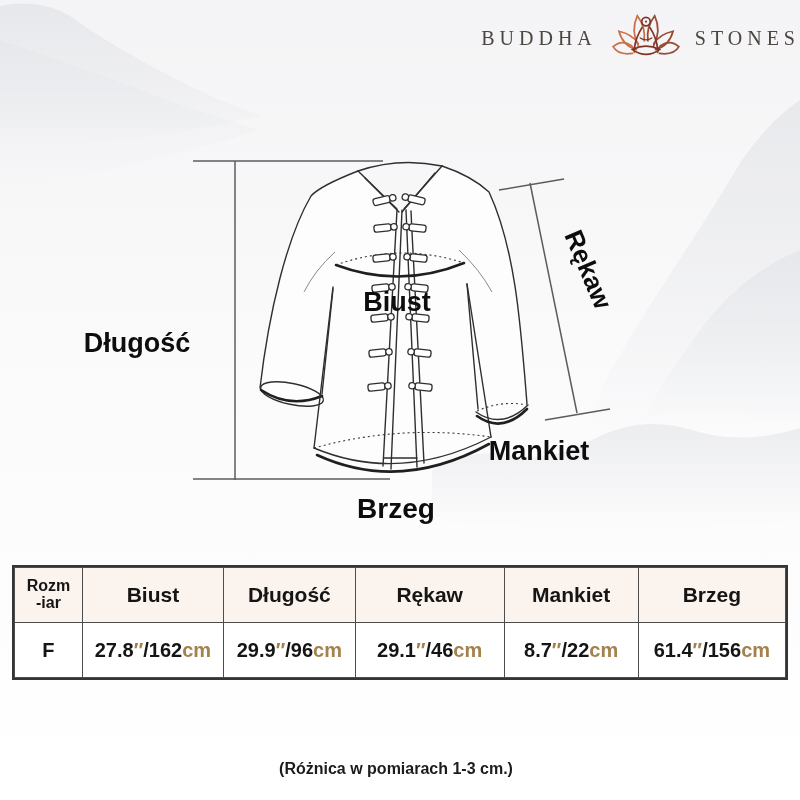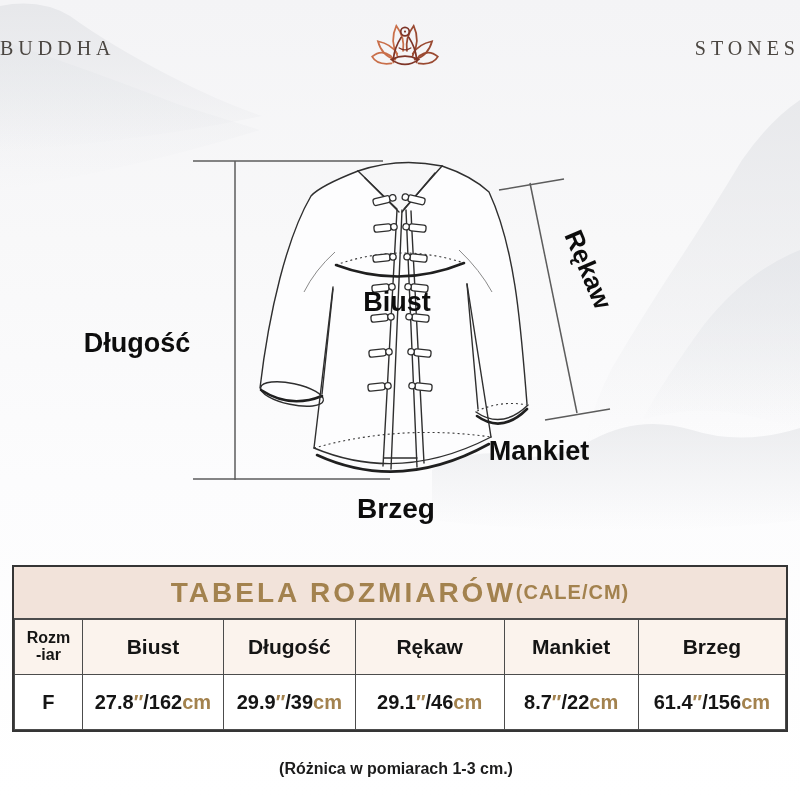--- a/index.html
+++ b/index.html
@@ -2,22 +2,22 @@
 <html><head>
 <meta charset="utf-8">
 <style>
   html,body{margin:0;padding:0;}
   body{width:800px;height:800px;overflow:hidden;
        font-family:"Liberation Sans", sans-serif;
        background:linear-gradient(180deg,#f4f4f6 0%,#f8f8f9 30%,#fcfcfd 60%,#ffffff 100%);}
   .canvas{position:relative;width:800px;height:800px;}
 
   
-  .logo{position:absolute;top:18px;left:0;width:800px;height:60px;
-        display:flex;align-items:center;justify-content:space-between;gap:12px;}
+  .logo{position:absolute;top:8px;left:0;width:800px;height:60px;
+        display:flex;align-items:center;justify-content:flex-end;gap:12px;}
   .logo-word{font-family:"Liberation Serif", serif;font-size:20px;font-weight:500;
              letter-spacing:5px;color:#4b4641;}
   .lotus{width:74px;height:58px;}
 
   
   .diagram-svg{position:absolute;top:0;left:0;}
   .meas{stroke:#5c5c5c;stroke-width:1.5;fill:none;}
   .outline{stroke:#2f2f2f;stroke-width:1.4;fill:none;stroke-linecap:round;}
   .outline-thick{stroke:#1f1f1f;stroke-width:2.6;fill:none;stroke-linecap:round;}
   .dotted{stroke:#3a3a3a;stroke-width:1.1;fill:none;stroke-dasharray:2,3;}
@@ -221,24 +221,20 @@
           <path d="M22,42 Q36,35 50,42 Q36,52 22,42 Z"></path>
           <path d="M30,30 Q36,34 42,30" stroke-width="1.4"></path>
         </g>
         <circle cx="36" cy="13" r="1.1" fill="#7e3427" stroke="none"></circle>
       </g>
     </svg>
     <span class="logo-word">STONES</span>
   </header>
 
   <section class="size-table">
-    <div class="table-title">
-      <span class="title-main">TABELA ROZMIARÓW</span>
-        <span class="title-sub">(CALE/CM)</span>
-    </div>
     <table>
       <colgroup>
         <col class="c0">
           <col class="c1">
           <col class="c2">
           <col class="c3">
           <col class="c4">
           <col class="c5">
       </colgroup>
       <thead>
@@ -251,21 +247,21 @@
           <th>Długość</th>
           <th>Rękaw</th>
           <th>Mankiet</th>
           <th>Brzeg</th>
         </tr>
       </thead>
       <tbody>
         <tr>
           <td>F</td>
           <td><span>27.8</span><span class="gold">″</span><span>/</span><span>162</span><span class="gold">cm</span></td>
-          <td><span>29.9</span><span class="gold">″</span><span>/</span><span>39</span><span class="gold">cm</span></td>
+          <td><span>29.9</span><span class="gold">″</span><span>/</span><span>96</span><span class="gold">cm</span></td>
           <td><span>29.1</span><span class="gold">″</span><span>/</span><span>46</span><span class="gold">cm</span></td>
           <td><span>8.7</span><span class="gold">″</span><span>/</span><span>22</span><span class="gold">cm</span></td>
           <td><span>61.4</span><span class="gold">″</span><span>/</span><span>156</span><span class="gold">cm</span></td>
         </tr>
       </tbody>
     </table>
   </section>
 
   <footer class="note">(Różnica w pomiarach 1-3 cm.)</footer>
 

